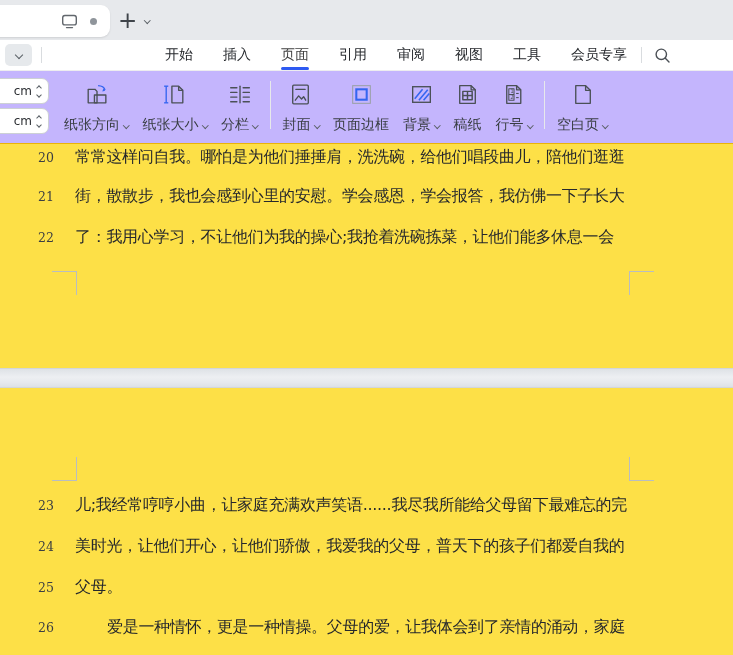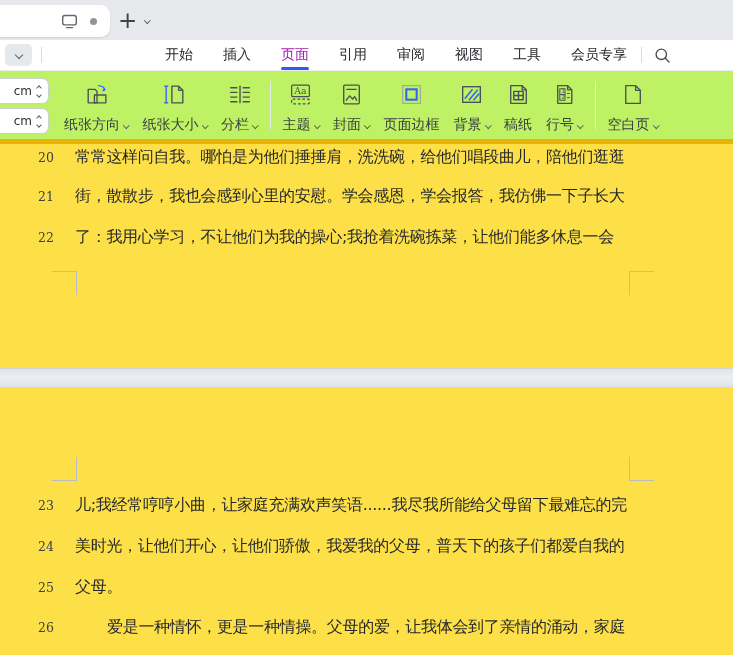--- a/index.html
+++ b/index.html
@@ -23,28 +23,28 @@
   .chev.up { transform:rotate(-135deg); }
 
   
   .menu-bar { position:relative; height:31px; background:#fff; display:flex; align-items:center;
     border-bottom:1px solid #ededef; }
   .menu-toggle { margin-left:5px; width:27px; height:22px; background:#e6e9ec; border-radius:5px;
     display:flex; align-items:center; justify-content:center; cursor:pointer; }
   .menu-vsep { width:1px; height:16px; background:#d9dcdf; margin-left:9px; }
   .menu-items { display:flex; gap:28px; margin-left:122px; font-size:14px; color:#26292d; }
   .menu-item { position:relative; cursor:pointer; padding:4px 1px; white-space:nowrap; }
-  .menu-item.active { color:#a21caf; }
+  .menu-item.active { color:#404040; }
   .menu-item.active::after { content:""; position:absolute; left:1px; right:1px; bottom:-2px;
     height:3px; background:#2e5af2; border-radius:2px; }
   .search-wrap { margin-left:auto; margin-right:62px; display:flex; align-items:center; gap:12px; }
   .search-vsep { width:1px; height:16px; background:#d9dcdf; }
 
   
-  .toolbar { position:relative; height:73px; background:#bef264; border-bottom:5px solid #eab308; }
+  .toolbar { position:relative; height:73px; background:#c4b5fd; border-bottom:1px solid #eab308; }
   .spinners { position:absolute; left:-8px; top:7px; display:flex; flex-direction:column; gap:4px; }
   .spinner { width:57px; height:26px; border:1px solid #ccd0d4; border-radius:7px; background:#fff;
     display:flex; align-items:center; justify-content:flex-end; gap:5px; padding-right:7px;
     font-size:12px; color:#2b2e32; }
   .stepper { display:flex; flex-direction:column; gap:3px; align-items:center; }
   .stepper .chev { width:4px; height:4px; cursor:pointer; }
   .tools { position:absolute; left:57px; top:5px; display:flex; align-items:flex-start; }
   .tool { display:flex; flex-direction:column; align-items:center; padding:0 7px; cursor:pointer; }
   .tool .icon-box { height:37px; display:flex; align-items:center; justify-content:center; }
   .tool .lbl-row { display:flex; align-items:center; gap:4px; margin-top:3px; }
@@ -182,33 +182,20 @@
       </div>
       <div class="lbl-row">
           <span class="lbl">分栏</span>
           <span class="chev small"></span>
         </div>
     </div>
 
 
     <div class="tool-vsep"></div>
 
-    <div class="tool">
-      <div class="icon-box">
-        <svg width="27" height="27" viewBox="0 0 26 26" fill="none" stroke="#4a5056" stroke-width="1.2" stroke-linejoin="round">
-          <rect x="4.5" y="4" width="17" height="11" rx="1"></rect>
-          <text x="7" y="12.5" font-size="9" fill="#4a5056" stroke="none" font-family="DejaVu Serif, serif">Aa</text>
-          <rect x="4.5" y="17.5" width="17" height="4.5" rx="1" stroke-dasharray="2.6 2"></rect>
-        </svg>
-      </div>
-      <div class="lbl-row">
-          <span class="lbl">主题</span>
-          <span class="chev small"></span>
-        </div>
-    </div>
 
     <div class="tool">
       <div class="icon-box">
         <svg width="27" height="27" viewBox="0 0 26 26" fill="none" stroke="#4a5056" stroke-width="1.3" stroke-linejoin="round" stroke-linecap="round">
           <rect x="5.5" y="4" width="15" height="18" rx="1"></rect>
           <line x1="8.5" y1="8" x2="17.5" y2="8"></line>
           <path d="M8 18.5 l3.2-4.2 2.8 3 2-2.2 2 3.4"></path>
         </svg>
       </div>
       <div class="lbl-row">

